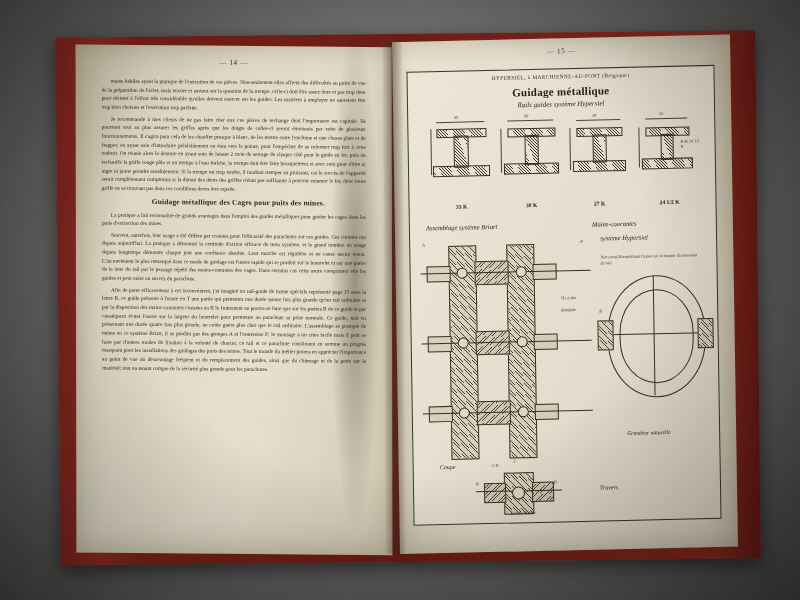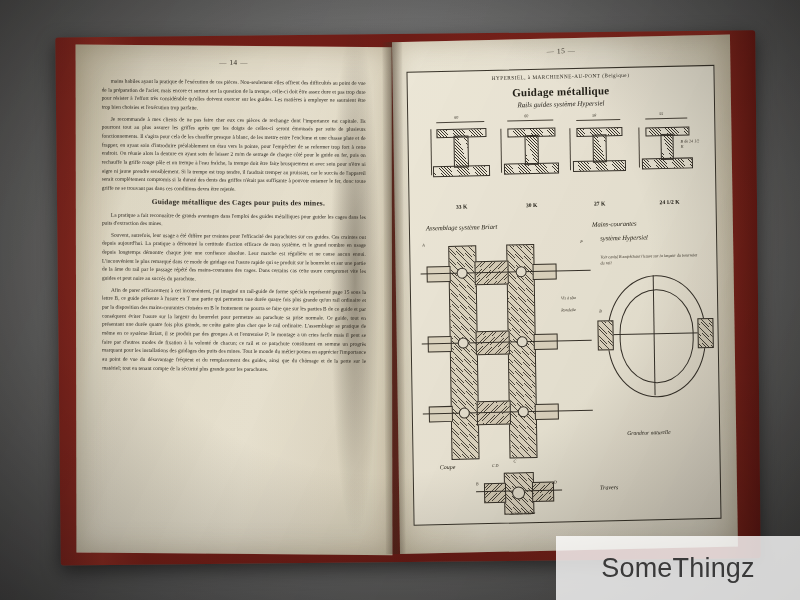--- a/index.html
+++ b/index.html
@@ -368,14 +368,13 @@
       </div>
     </div>
 
     <div class="gutter"></div>
   </div>
 
   <div class="shadow-gutter"></div>
   <div class="paper-tone"></div>
   <div class="vignette"></div>
 
-  <div class="watermark">SomeThingz</div>
 </div>
 
 </body></html>

